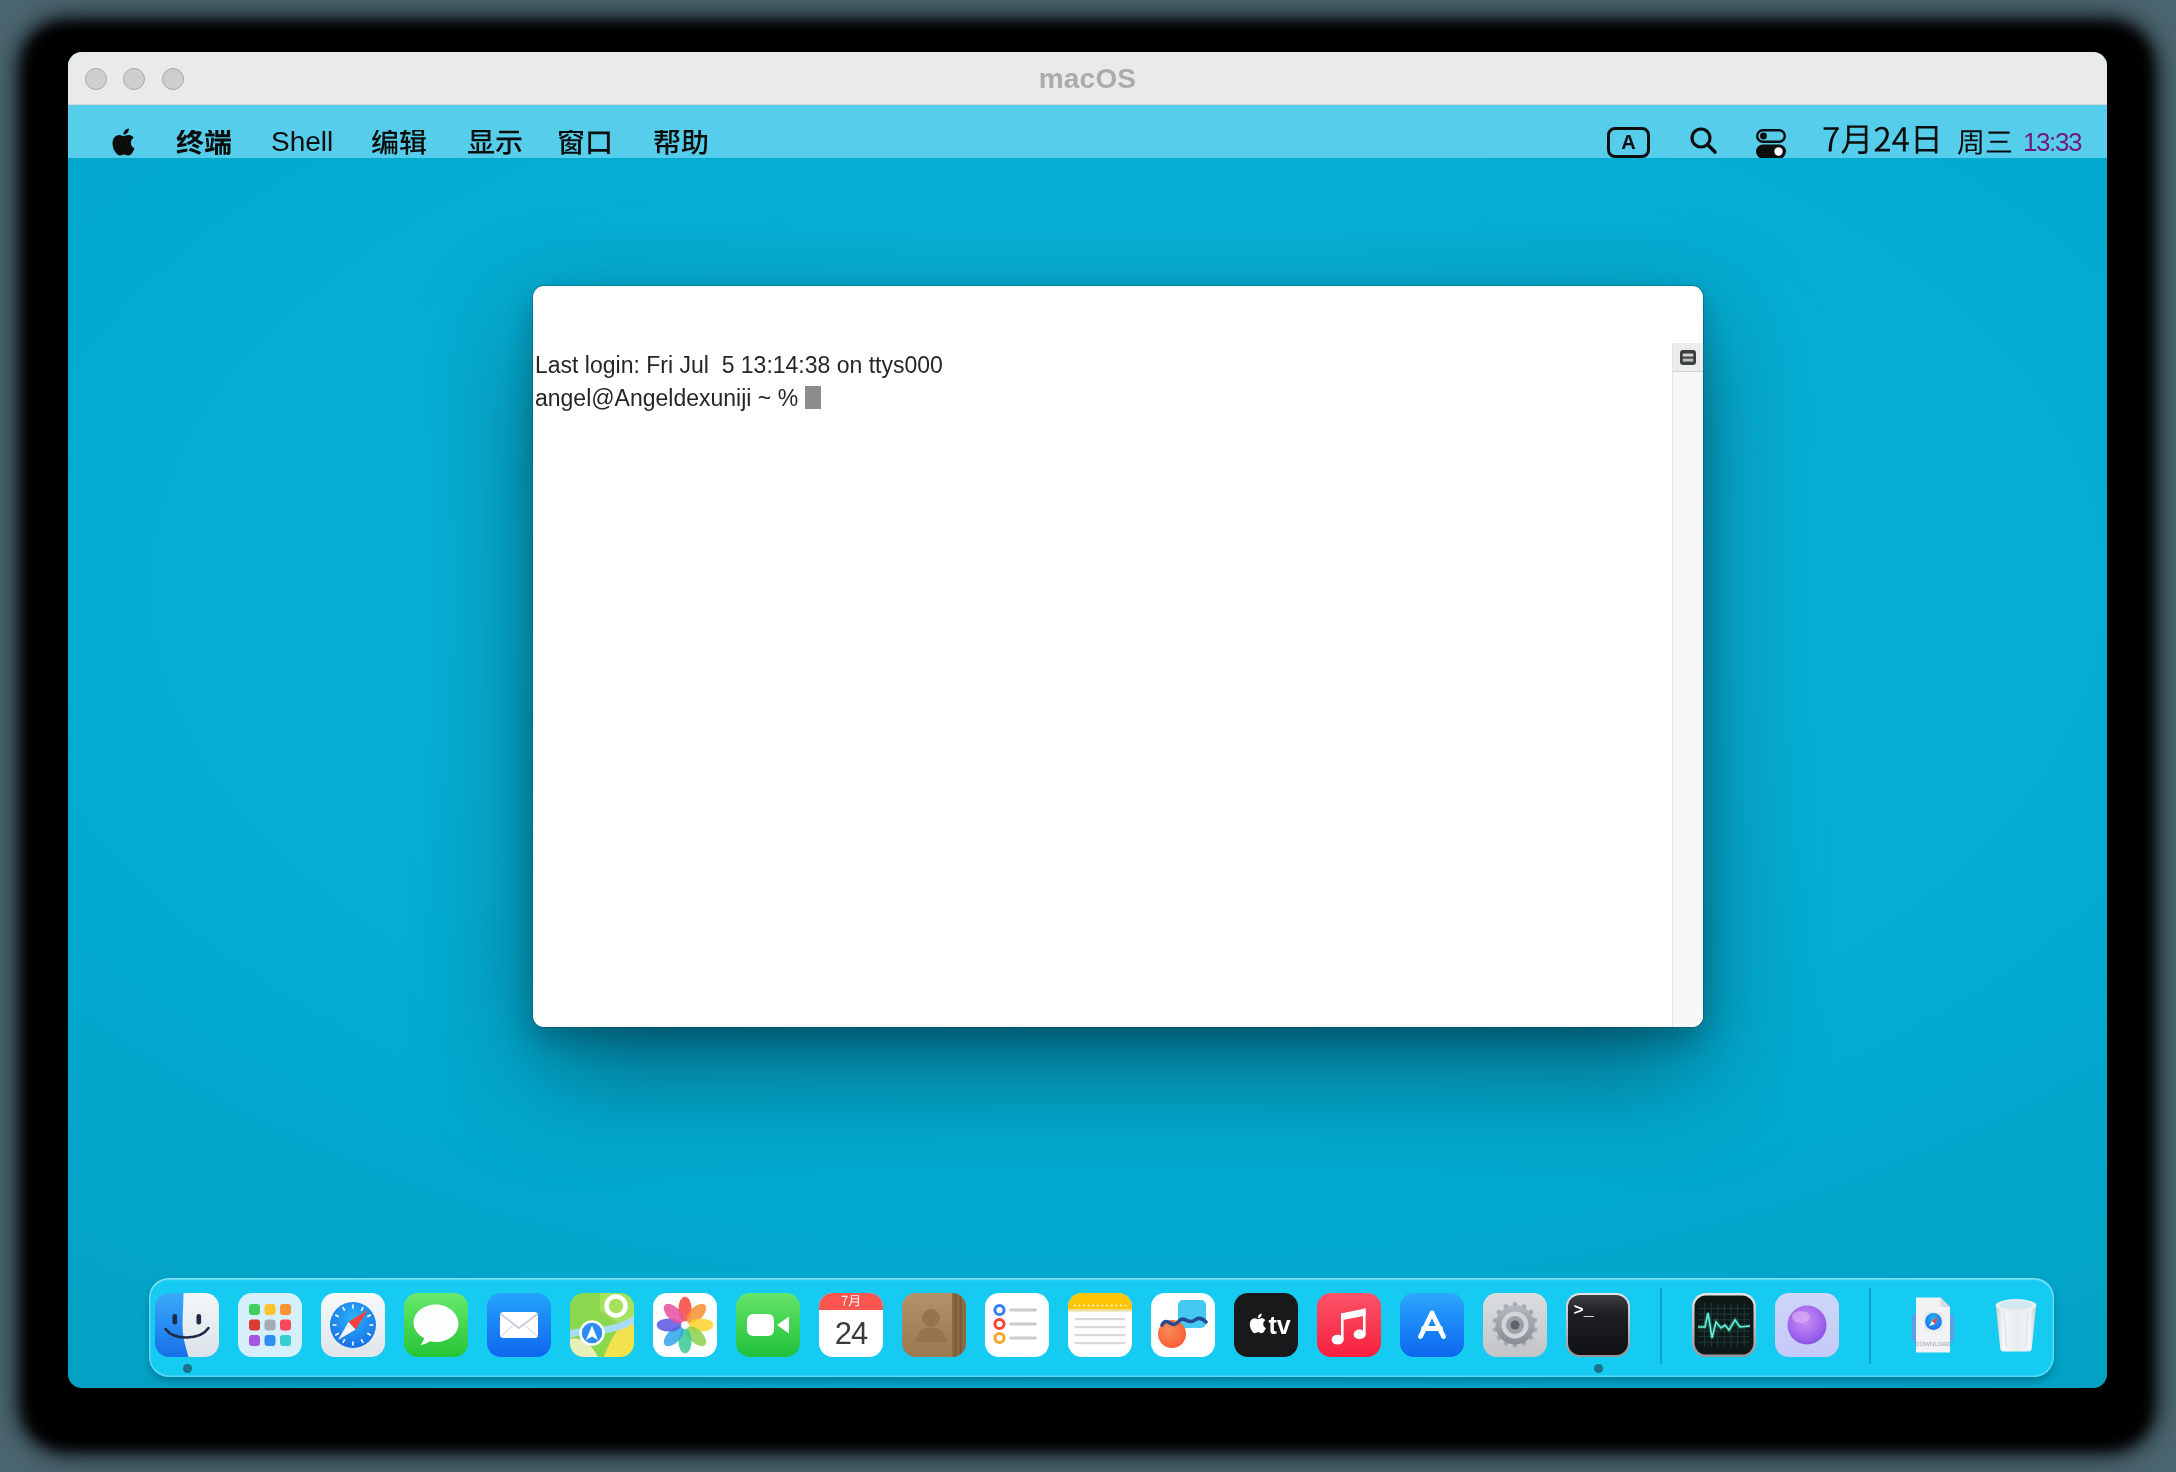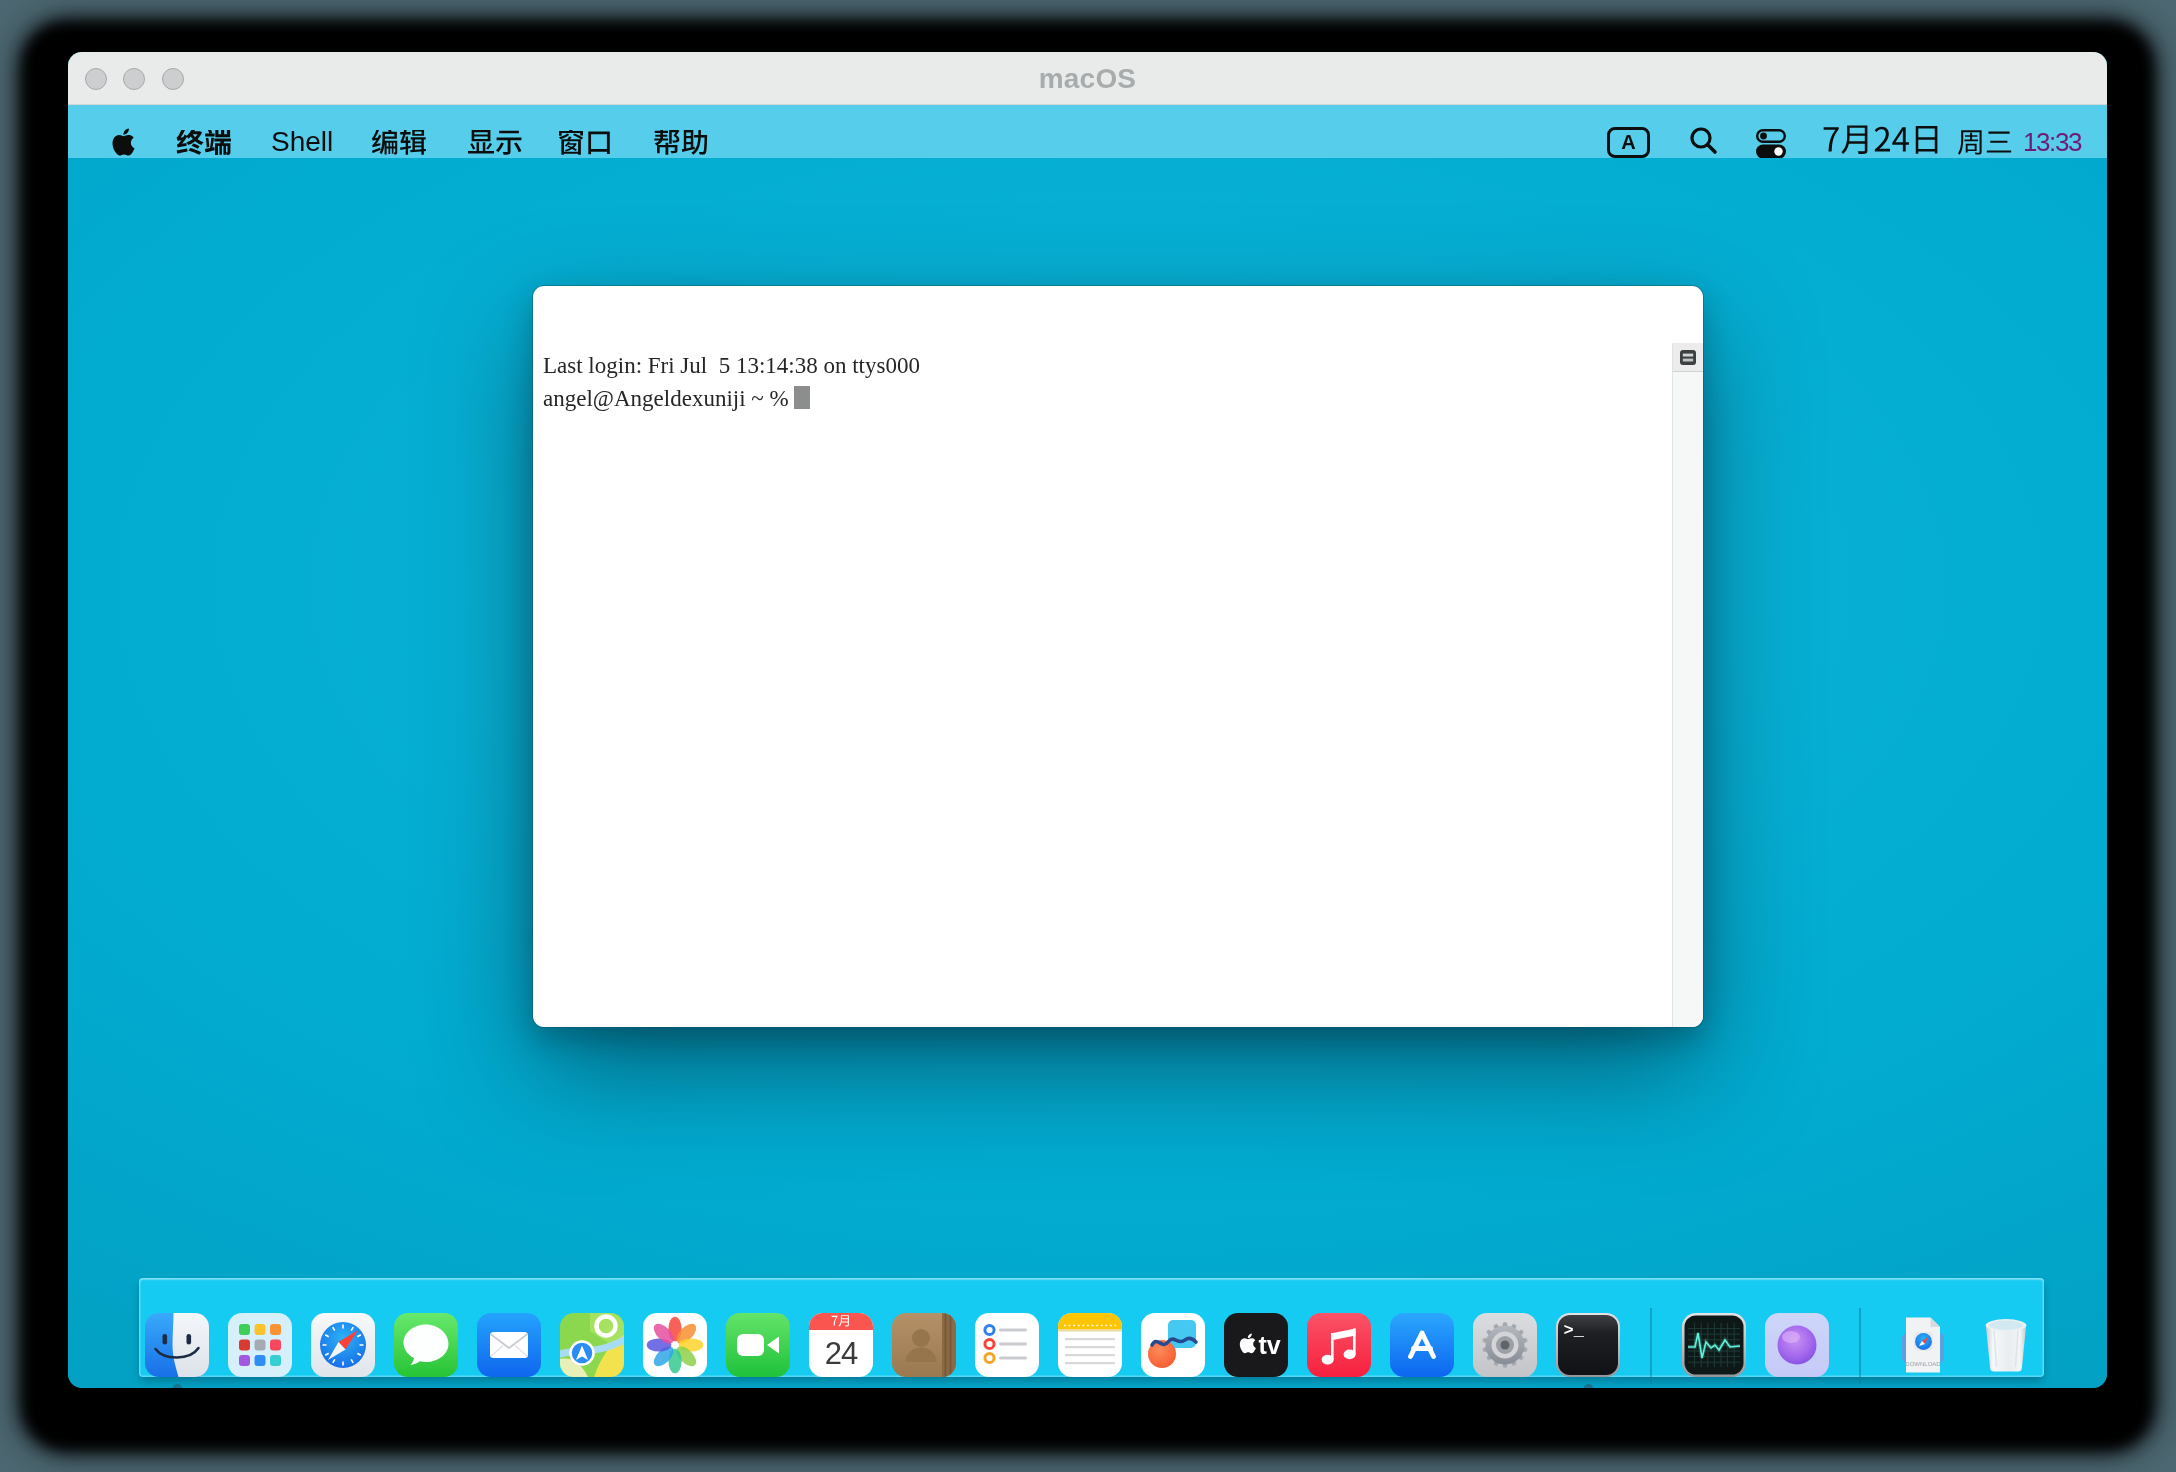--- a/index.html
+++ b/index.html
@@ -15,29 +15,29 @@
 .clock{font-size:26px;letter-spacing:-1.4px;color:#701a75;font-weight:500}
 .abox{width:43px;height:31px;border:3px solid #0d0e0e;border-radius:8px;display:flex;align-items:center;justify-content:center;
   font-size:20px;font-weight:bold;color:#0d0e0e}
 .term{position:absolute;left:465px;top:234px;width:1170px;height:741px;border-radius:11px;background:#fff;
   box-shadow:0 0 0 1px rgba(15,80,100,0.4), 0 45px 110px -5px rgba(0,18,28,0.5), 0 12px 28px rgba(0,18,28,0.25);}
 .ttitle{position:absolute;left:0;top:0;right:0;height:56px;background:#ecf3f5;border-bottom:1px solid #cfd5d7;
   border-radius:11px 11px 0 0;display:flex;align-items:center;justify-content:center;gap:9px}
 .tl{position:absolute;top:15px;width:20.5px;height:20.5px;border-radius:50%}
 .ttext{font-size:28px;font-weight:bold;color:#3b4245;letter-spacing:-0.3px}
 .tbody{position:absolute;left:0;top:57px;right:0;bottom:0;border-radius:0 0 11px 11px;overflow:hidden}
-.tcontent{position:absolute;left:0;top:0;right:31px;bottom:0;padding:6px 0 0 10px;
-  font-family:Liberation Serif, serif;font-size:23px;line-height:33px;color:#242628;white-space:pre}
+.tcontent{position:absolute;left:0;top:0;right:31px;bottom:0;padding:6px 0 0 2px;
+  font-family:Liberation Sans, sans-serif;font-size:23px;line-height:33px;color:#242628;white-space:pre}
 .cursor{display:inline-block;width:16px;height:23px;background:#8c8e8e;vertical-align:-3px}
 .tscroll{position:absolute;right:0;top:0;bottom:0;width:31px;background:#f6f7f7;border-left:1px solid #e0e3e3}
 .tsbtn{position:absolute;left:0;top:0;right:0;height:29px;background:#ececed;border-bottom:1px solid #cfd2d2;
   display:flex;align-items:center;justify-content:center}
-.dock{position:absolute;left:71px;top:1226px;width:1905px;height:99px;border-radius:4px;background:#15cbf2;
+.dock{position:absolute;left:81px;top:1226px;width:1905px;height:99px;border-radius:20px;background:#15cbf2;
   box-shadow:inset 0 0 0 1.5px rgba(255,255,255,0.28), inset 0 2px 2px rgba(255,255,255,0.25), 0 5px 10px -2px rgba(0,35,55,0.38);
-  display:flex;align-items:flex-end;padding:15px 6px 0 6px;gap:19px}
+  display:flex;align-items:flex-start;padding:15px 6px 0 6px;gap:19px}
 .ic{width:64px;height:64px;flex:0 0 auto;position:relative}
 .ic svg{display:block}
 .sep{width:24px;height:64px;flex:0 0 auto;display:flex;justify-content:center}
 .sep i{display:block;width:2px;height:76px;background:rgba(10,125,156,0.5);margin-top:-5px}
 .rdot{position:absolute;left:50%;margin-left:-4.5px;top:71px;width:9px;height:9px;border-radius:50%;background:#1a7389}
 </style></head><body>
 <div class="screen">
 <div class="vtitle">
       <div class="vdot" style="left:17px"></div>
       <div class="vdot" style="left:55px"></div>

